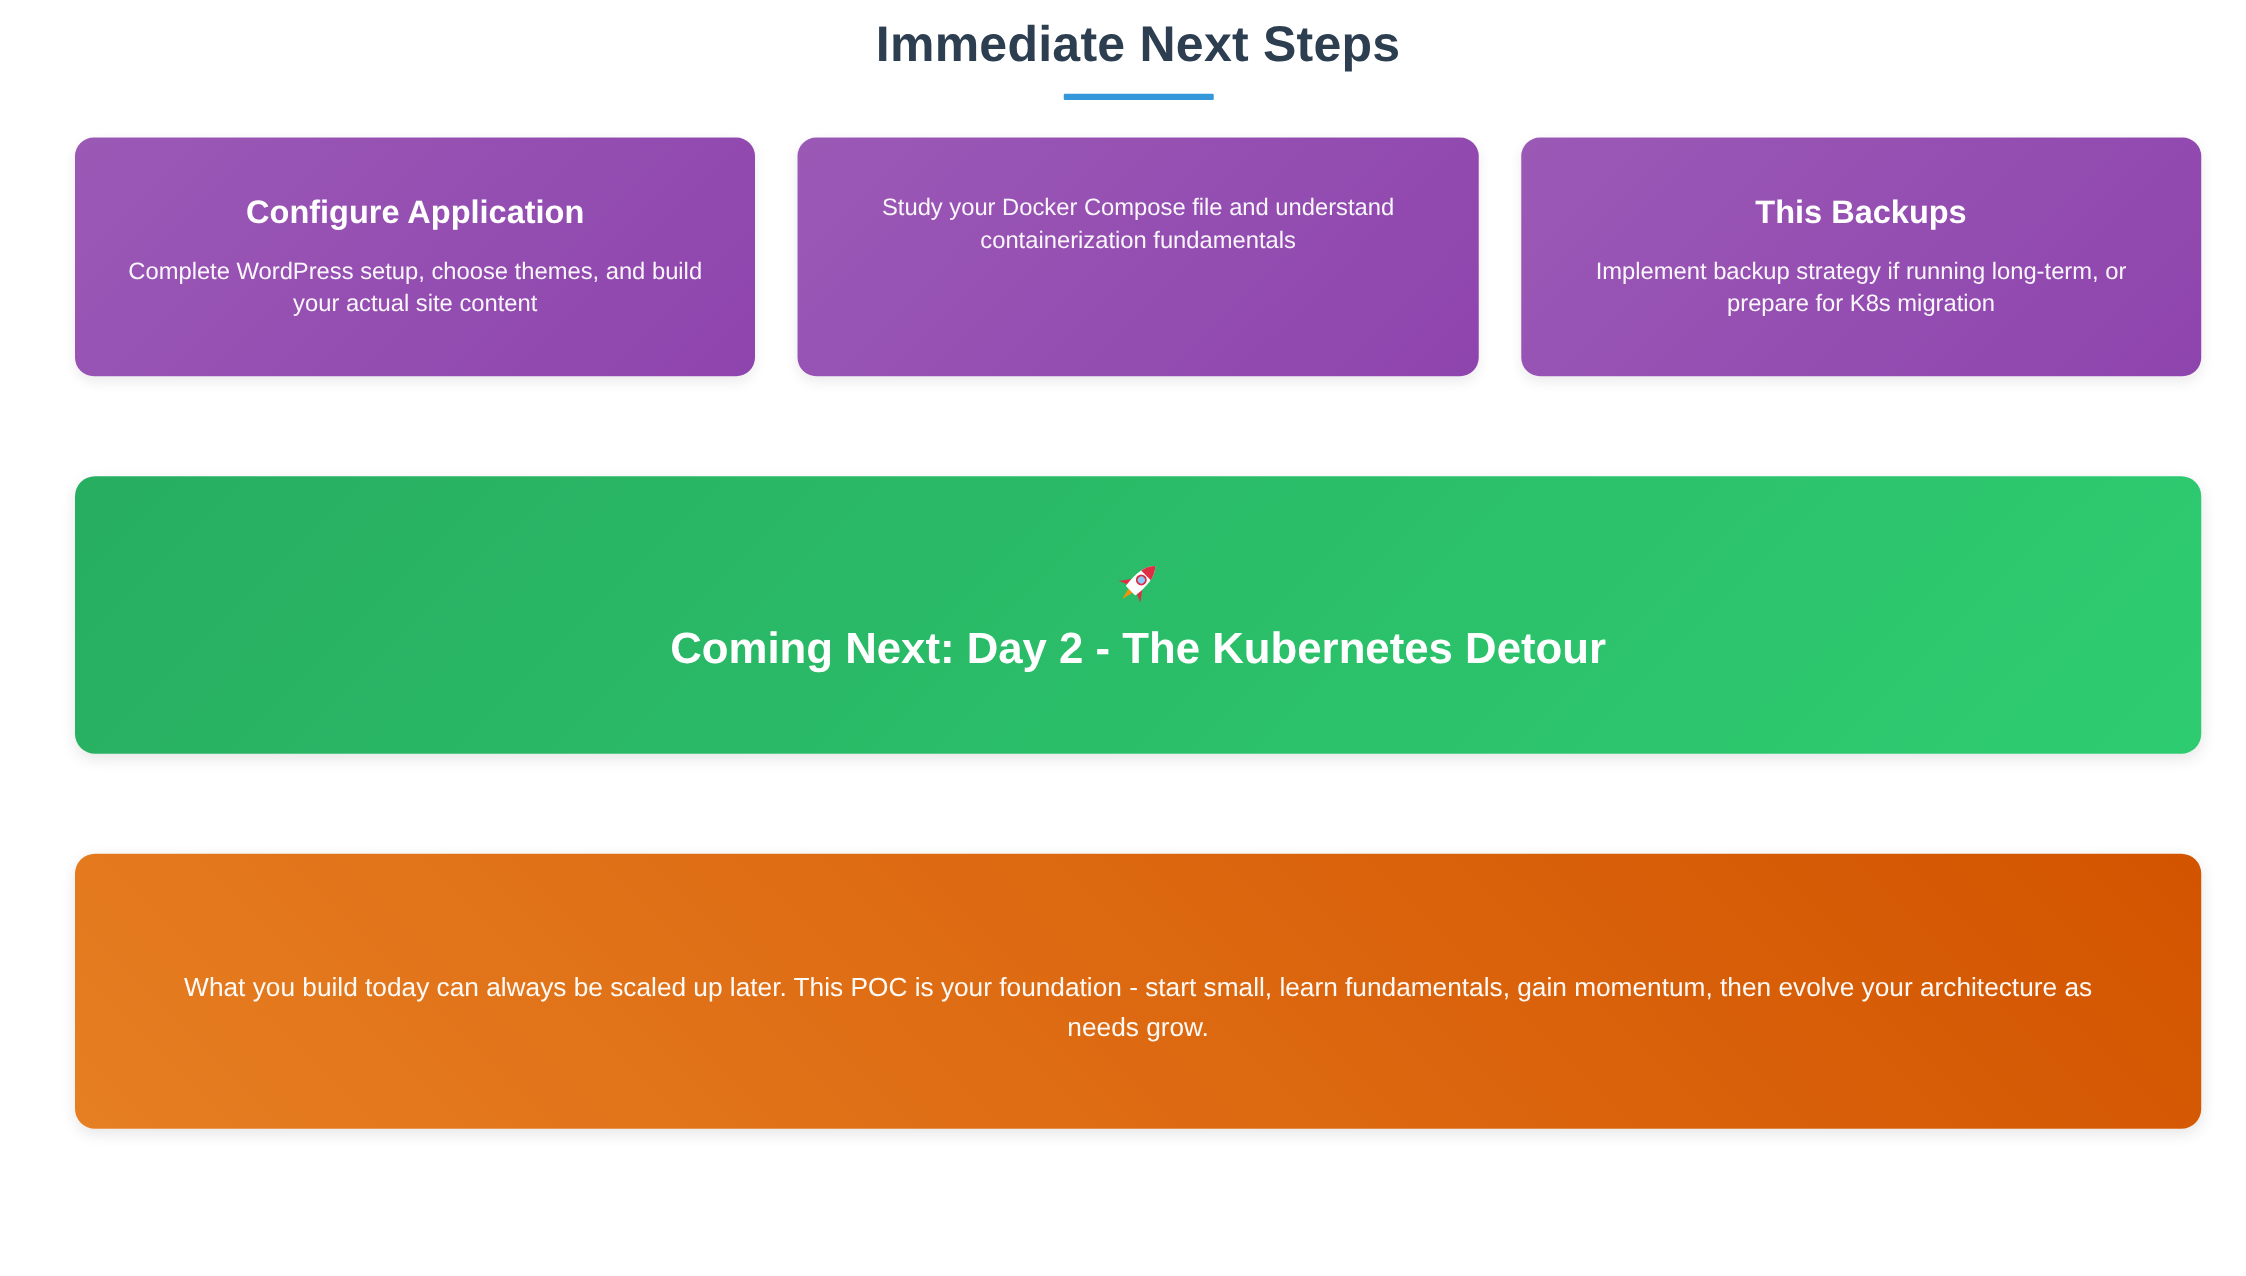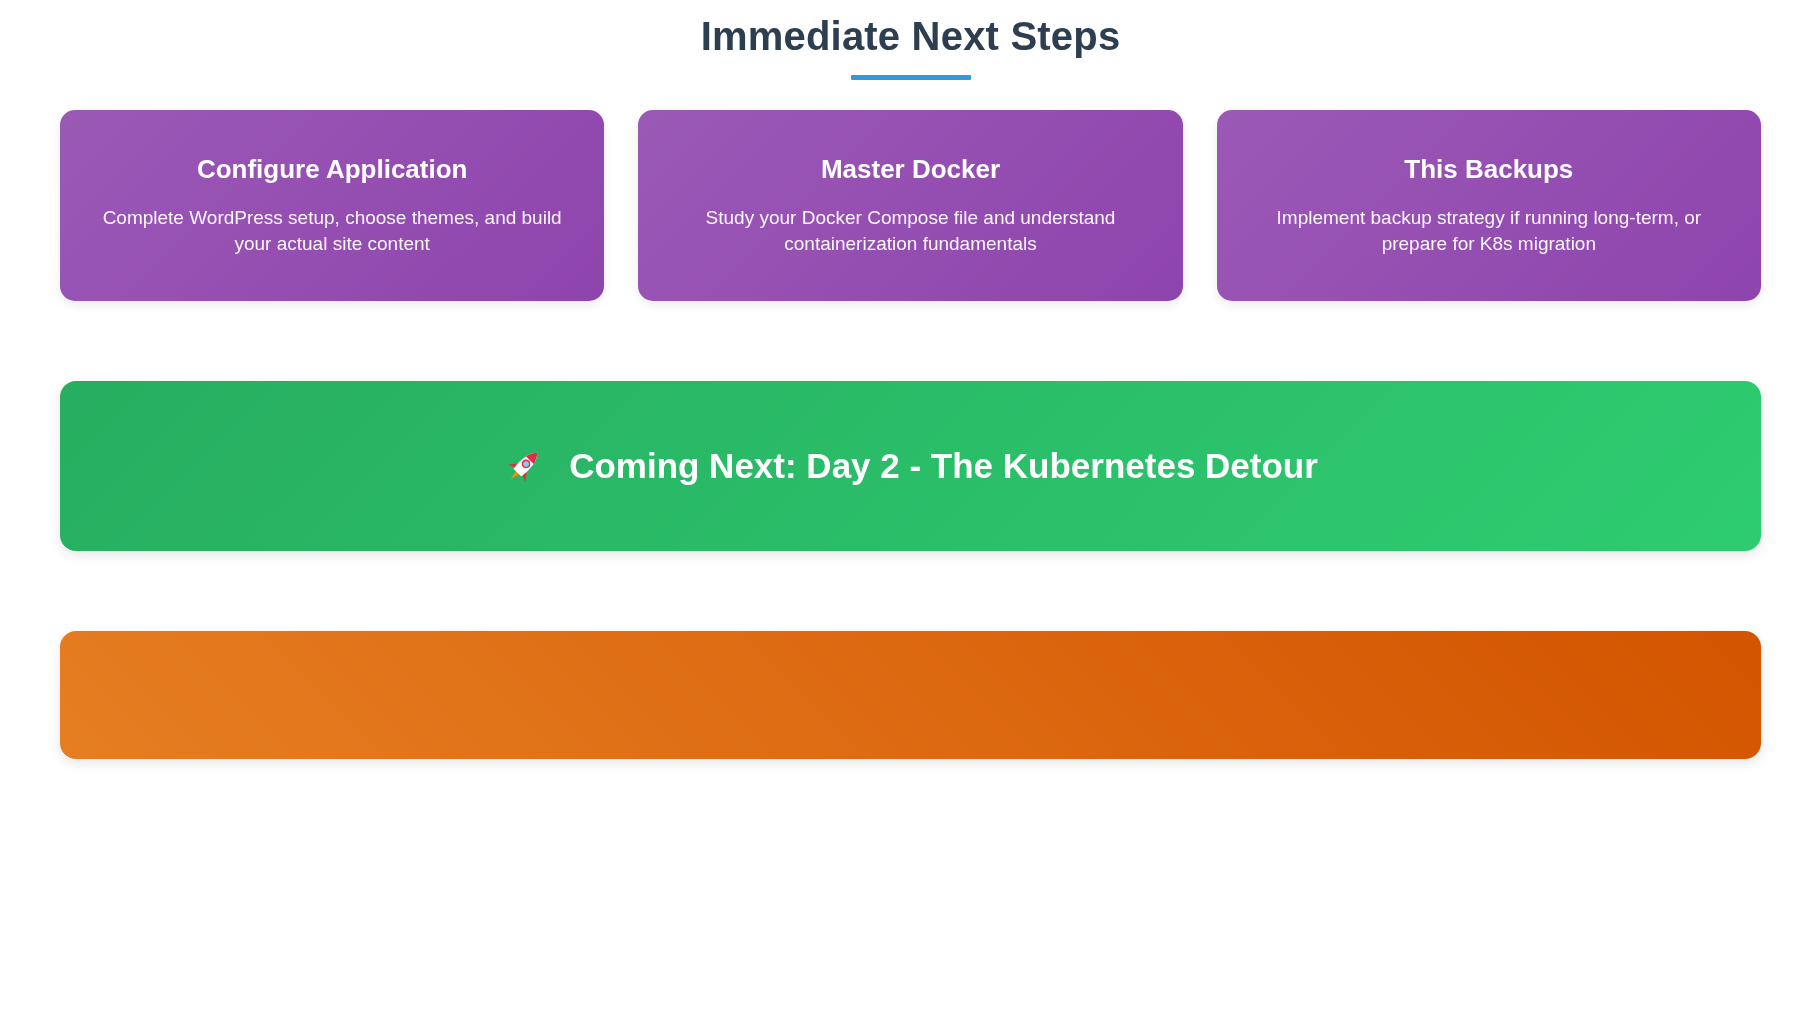--- a/index.html
+++ b/index.html
@@ -67,21 +67,22 @@
   .banner.orange {
     margin-top: 80px;
     background: linear-gradient(45deg, #e67e22 0%, #d35400 100%);
   }
   .banner h2 {
     font-size: 35px;
     font-weight: 700;
     display: flex;
     align-items: center;
     justify-content: center;
-    gap: 24px;
+    gap: 12px;
+    flex-direction: column;
   }
   .banner p {
     margin: 28px auto 0 auto;
     font-size: 21px;
     line-height: 1.52;
     max-width: 1560px;
     color: rgba(255,255,255,0.97);
   }
   .banner.orange p { max-width: 1530px; }
   .emoji-icon {
@@ -98,21 +99,20 @@
 
   <h1 class="page-title">Immediate Next Steps</h1>
   <div class="title-underline"></div>
 
   <div class="cards">
     <div class="card">
       <h3>Configure Application</h3>
       <p>Complete WordPress setup, choose themes, and build your actual site content</p>
     </div>
     <div class="card">
-      <h3>Master Docker</h3>
       <p>Study your Docker Compose file and understand containerization fundamentals</p>
     </div>
     <div class="card">
       <h3>This Backups</h3>
       <p>Implement backup strategy if running long-term, or prepare for K8s migration</p>
     </div>
   </div>
 
   <div class="banner green">
     <h2>
@@ -126,15 +126,16 @@
             <path d="M18 2 C20.6 4.6 22 8 22.7 11 L13.3 11 C14 8 15.4 4.6 18 2 Z" fill="#dd2e44"></path>
             <circle cx="18" cy="15.5" r="3.1" fill="#88c9f9" stroke="#dd2e44" stroke-width="1.3"></circle>
           </g>
         </svg>
       </span>
       <span>Coming Next: Day 2 - The Kubernetes Detour</span>
     </h2>
   </div>
 
   <div class="banner orange">
+    <p>What you build today can always be scaled up later. This POC is your foundation - start small, learn fundamentals, gain momentum, then evolve your architecture as needs grow.</p>
   </div>
 
 </div>
 
 </body></html>

